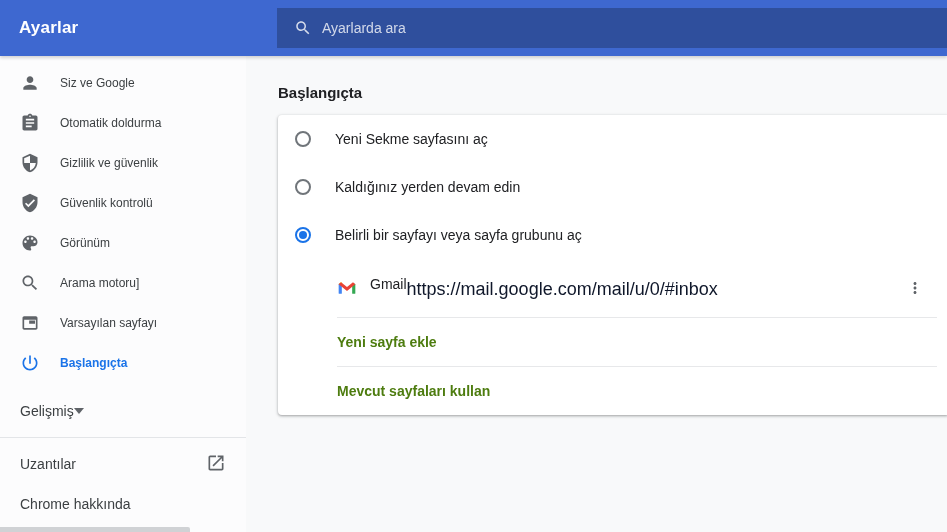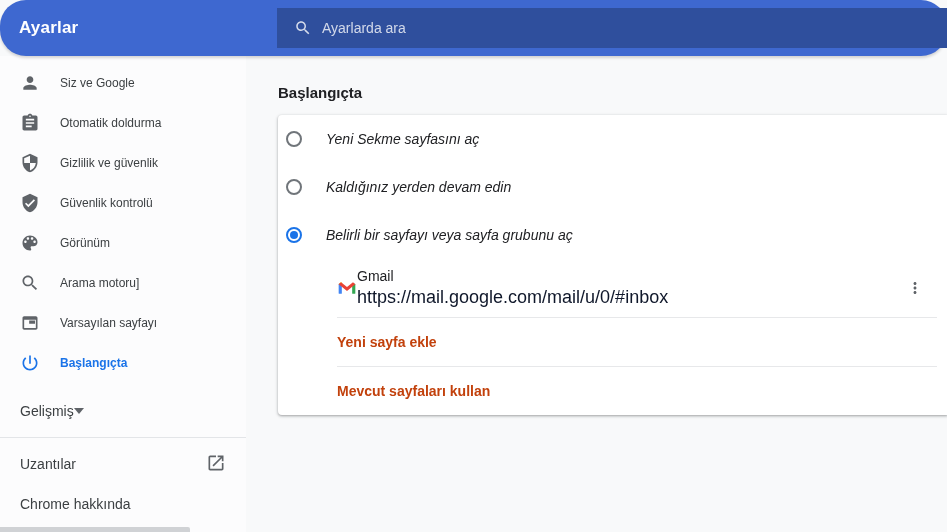--- a/index.html
+++ b/index.html
@@ -6,21 +6,21 @@
   html,body { width:947px; height:532px; overflow:hidden; }
   body {
     font-family:"Liberation Sans","DejaVu Sans",sans-serif;
     background:#f8f9fa; color:#202124; position:relative;
   }
 
   
   .header {
     position:relative; height:56px; background:#3e68d0;
     display:flex; align-items:center;
-    box-shadow:0 2px 3px rgba(0,0,0,.16); z-index:5;border-radius:26px;
+    box-shadow:0 2px 3px rgba(0,0,0,.16); z-index:5;
   }
   .header-title {
     margin-left:19px; color:#ffffff; font-size:17px; font-weight:bold;
     letter-spacing:.2px;
   }
   .search-box {
     position:absolute; left:277px; right:0; top:8px; height:40px;
     background:#2f4f9d; display:flex; align-items:center;
   }
   .search-box .search-glyph { margin-left:17px; display:flex; }
@@ -61,53 +61,53 @@
 
   
   .main { flex:1; padding-left:32px; }
   .section-title { margin-top:28px; font-size:15px; font-weight:bold; color:#202124; }
 
   .card {
     margin-top:14px; background:#ffffff; border-radius:4px 0 0 4px;
     box-shadow:0 1px 2px rgba(60,64,67,.3), 0 1px 3px 1px rgba(60,64,67,.15);
   }
   .radio-row {
-    height:48px; display:flex; align-items:center; padding-left:8px; cursor:pointer;font-style:italic;
+    height:48px; display:flex; align-items:center; padding-left:17px; cursor:pointer;
   }
   .radio {
     width:16px; height:16px; border:2px solid #70757a; border-radius:50%;
     flex:none; position:relative;
   }
   .radio.checked { border-color:#1a73e8; }
   .radio.checked::after {
     content:""; position:absolute; left:2px; top:2px; width:8px; height:8px;
     border-radius:50%; background:#1a73e8;
   }
   .radio-label { margin-left:24px; font-size:14px; color:#202124; }
 
   .page-row {
     height:58px; display:flex; align-items:center;
     padding-left:59px; padding-right:14px;
   }
   .favicon { width:20px; height:20px; flex:none; display:flex; }
-  .page-meta { display:flex; flex-direction:column; }
+  .page-meta { margin-left:13px; display:flex; flex-direction:row; }
   .page-title { font-size:14px; color:#202124; }
   .page-url { font-size:18px; color:#0f172a; margin-top:3px; }
   .spacer { flex:1; }
   .kebab-btn {
     width:36px; height:36px; border:none; background:transparent; border-radius:50%;
     display:flex; align-items:center; justify-content:center; cursor:pointer;
   }
   .kebab-btn svg { width:18px; height:18px; fill:#5f6368; }
 
   .card-divider { height:1px; background:#e7e8ea; margin:0 10px 0 59px; }
 
   .link-row {
     height:48px; display:flex; align-items:center; padding-left:59px;
-    font-size:14px; font-weight:bold; color:#c2410c; cursor:pointer;
+    font-size:14px; font-weight:bold; color:#4d7c0f; cursor:pointer;
   }
   .link-row:last-child { height:48px; }
 
   .bottom-strip {
     position:absolute; left:0; bottom:0; width:190px; height:5px;
     background:#d0d2d5; border-top-right-radius:2px;
   }
 </style>
 </head>
 <body>

